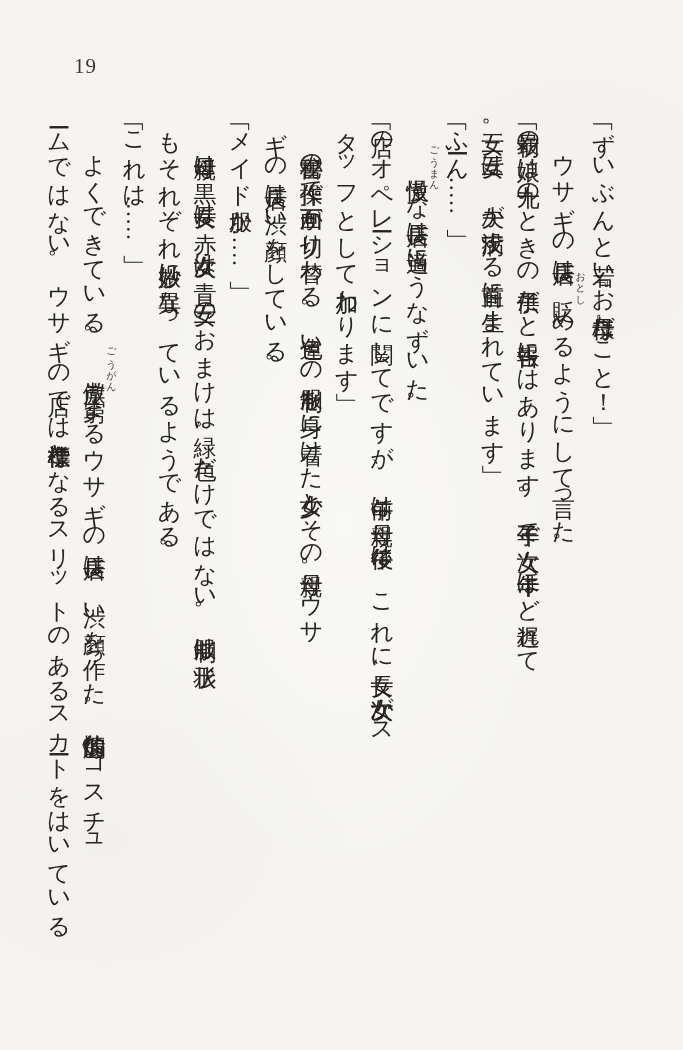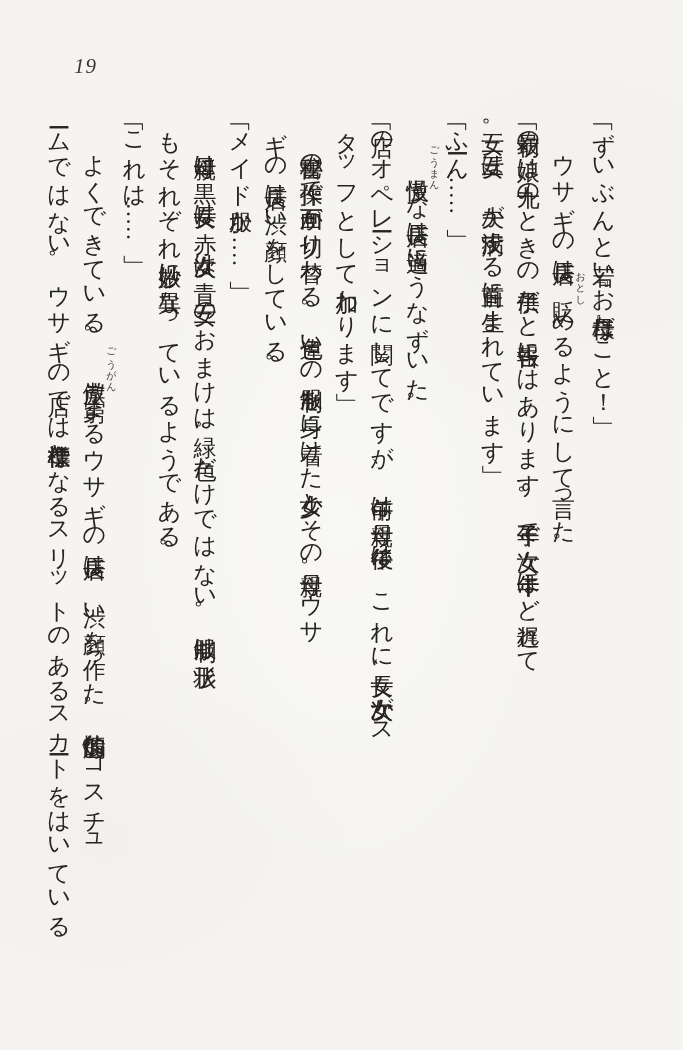--- a/index.html
+++ b/index.html
@@ -22,21 +22,20 @@
       radial-gradient(ellipse 400px 300px at 15% 80%, rgba(0,0,0,0.016), transparent 70%),
       radial-gradient(ellipse 500px 400px at 85% 20%, rgba(0,0,0,0.012), transparent 70%),
       radial-gradient(ellipse 300px 500px at 50% 50%, rgba(255,255,255,0.35), transparent 75%);
     pointer-events: none;
   }
   .page-number {
     position: absolute;
     top: 54px;
     left: 74px;
     font-size: 21px;
-    font-style: italic;
     color: #3a3733;
     letter-spacing: 1px;
   }
   .text-block {
     position: absolute;
     top: 116px;
     right: 62px;
     height: 915px;
     writing-mode: vertical-rl;
     font-size: 23px;

